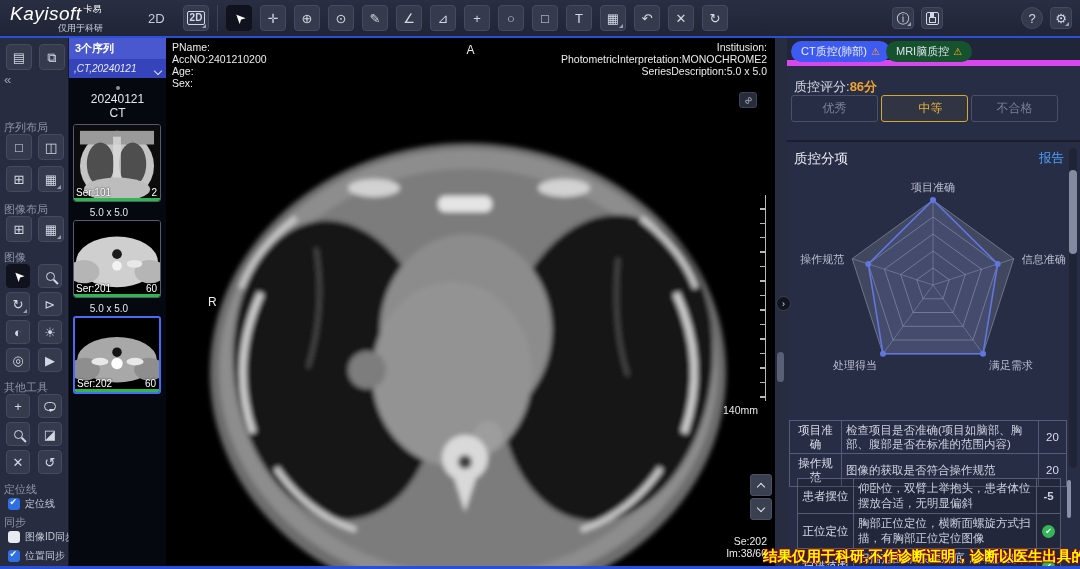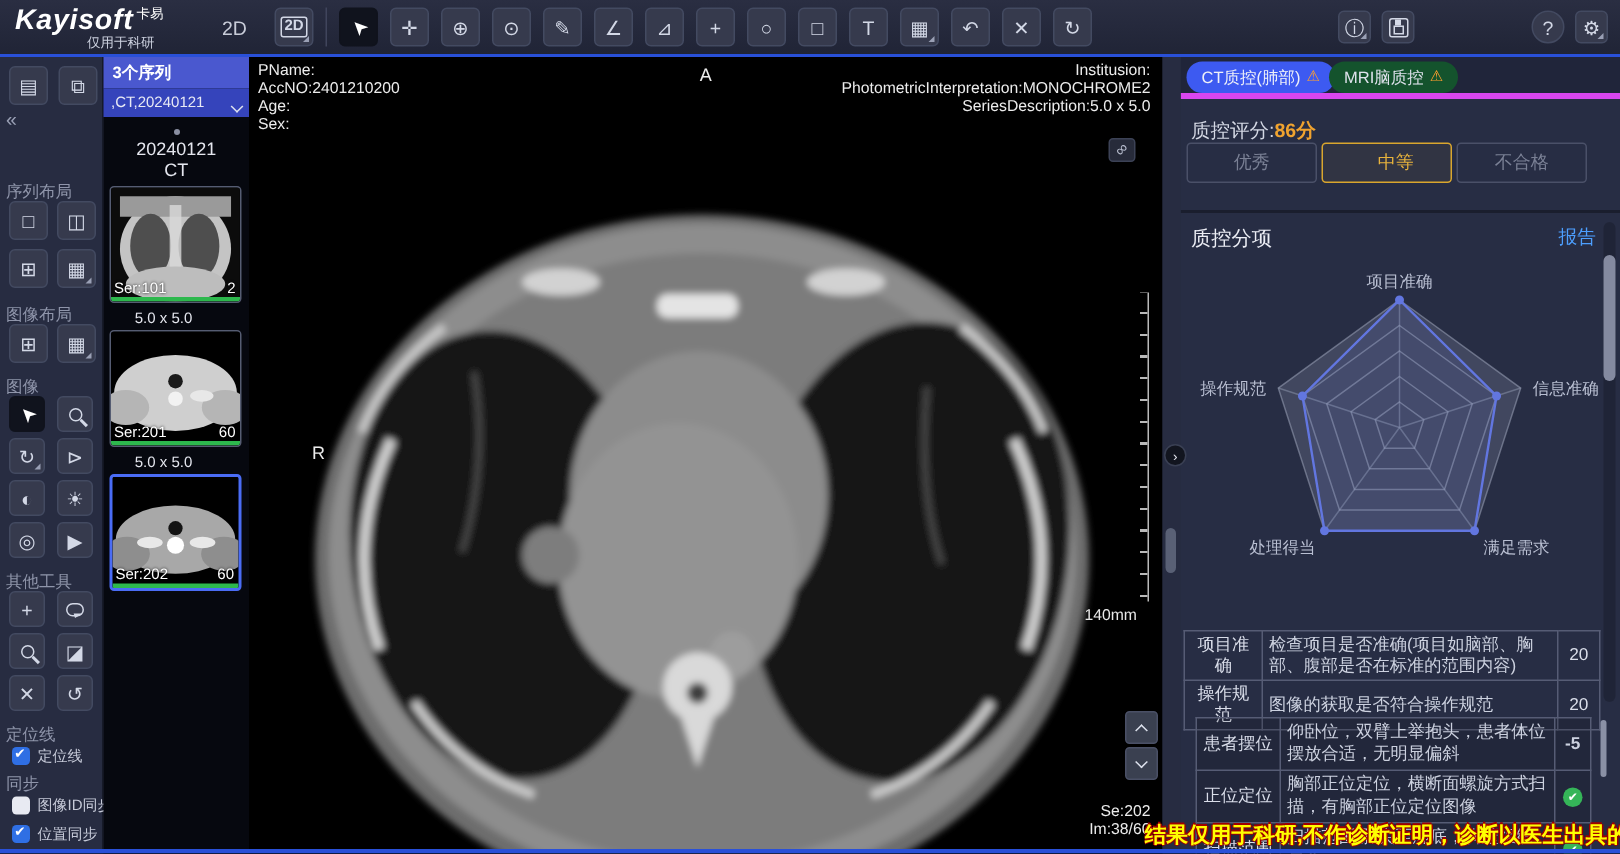--- a/index.html
+++ b/index.html
@@ -4,21 +4,21 @@
 <style>
   * { margin:0; padding:0; box-sizing:border-box; }
   html,body { width:1080px; height:569px; overflow:hidden; background:#0b0d14;
     font-family:"Liberation Sans","DejaVu Sans",sans-serif; }
   #stage { position:relative; width:1080px; height:569px; background:#272c41; }
 
   
   .topbar { position:absolute; left:0; top:0; width:1080px; height:38px;
     background:linear-gradient(#2a2e42,#202436); border-bottom:2px solid #2950d8; z-index:30; }
   .brand { position:absolute; left:10px; top:3px; color:#fff; }
-  .brand-main { font-size:19px; font-weight:bold; font-style:italic; letter-spacing:.5px; }
+  .brand-main { font-size:19px; font-weight:normal; font-style:italic; letter-spacing:.5px; }
   .brand-cn { font-size:9px; vertical-align:top; margin-left:2px; }
   .brand-sub { display:block; font-size:9px; color:#cdd2e0; margin-left:48px; margin-top:-3px; }
   .mode-label { position:absolute; left:148px; top:11px; font-size:13px; color:#c8ccd8; }
   .tb-group { position:absolute; left:183px; top:5px; display:flex; gap:8px; align-items:center; }
   .tb-sep { width:1px; height:26px; background:#40455c; }
   .tb-right { position:absolute; right:8px; top:7px; display:flex; gap:7px; align-items:center; }
   .tb-right .gap { width:64px; }
 
   .ibtn { width:26px; height:26px; background:#363a4d; border:1px solid #434a61; border-radius:4px;
     display:flex; align-items:center; justify-content:center; color:#d3d8e6; position:relative; cursor:pointer; }
@@ -56,21 +56,21 @@
   .chk { width:12px; height:12px; border-radius:3px; background:#e8eaf2; position:relative; flex:none; }
   .chk.on { background:#2f6fe4; }
   .chk.on::after { content:"✔"; position:absolute; left:1.5px; top:-1px; color:#fff; font-size:9px; }
   .chk-label { color:#c6cad8; font-size:10px; white-space:nowrap; }
 
   
   .series-panel { position:absolute; left:69px; top:38px; width:97px; height:531px; background:#06080f; z-index:10; }
   .series-header { position:absolute; left:0; top:0; width:97px; }
   .series-count { background:#4a58cf; color:#fff; font-size:11px; font-weight:bold; padding:3px 6px; }
   .series-select { background:#3544bb; color:#e8eaf5; font-size:10px; padding:4px 5px; display:flex;
-    align-items:flex-end; justify-content:space-between; cursor:pointer; }
+    align-items:flex-end; justify-content:space-between; cursor:pointer;font-style:italic; }
   .chev { width:6px; height:6px; border-left:1.5px solid #dfe3ef; border-top:1.5px solid #dfe3ef; display:inline-block; }
   .chev.down { transform:rotate(225deg); margin-top:-3px; }
   .chev.up { transform:rotate(45deg); margin-top:3px; }
   .series-dot { position:absolute; left:47px; top:48px; width:4px; height:4px; border-radius:50%; background:#8a8fa2; }
   .group-title { position:absolute; left:0; top:54px; width:97px; text-align:center; color:#e4e6ee; font-size:12px; line-height:14px; }
   .thumb { position:absolute; left:4px; width:88px; height:78px; border:1px solid #555c72; border-radius:3px;
     overflow:hidden; background:#000; cursor:pointer; }
   .thumb.selected { border:2px solid #4a6cf5; }
   .thumb svg { position:absolute; left:0; top:0; width:100%; height:100%; }
   .thumb .ser { position:absolute; left:2px; bottom:3px; color:#fff; font-size:10px; text-shadow:0 0 2px #000; }
@@ -104,21 +104,21 @@
 
   
   .divider { position:absolute; left:775px; top:38px; width:12px; height:531px; background:#272c41; z-index:12; }
   .expand-btn { position:absolute; left:1px; top:258px; width:15px; height:15px; border-radius:50%;
     background:#12151f; border:1px solid #3a4054; color:#e8eaf2; font-size:9px; display:flex;
     align-items:center; justify-content:center; cursor:pointer; }
   .v-thumb { position:absolute; left:2px; top:314px; width:7px; height:30px; background:#596075; border-radius:4px; }
 
   
   .qc { position:absolute; left:787px; top:38px; width:293px; height:531px; background:#272d44; overflow:hidden; }
-  .qc-tabs { position:absolute; left:0; top:0; width:293px; height:28px; background:#20253a; border-bottom:4px solid #d946ef; }
+  .qc-tabs { position:absolute; left:0; top:0; width:293px; height:28px; background:#20253a; border-bottom:6px solid #d946ef; }
   .qc-tab { position:absolute; top:3px; height:21px; border-radius:11px; font-size:11px; color:#eef0f8;
     display:flex; align-items:center; gap:4px; padding:0 10px; cursor:pointer; white-space:nowrap; }
   .qc-tab.active { left:4px; background:#3d5af1; }
   .qc-tab.inactive { left:99px; background:#14532d; color:#dfe2ec; }
   .warn { color:#ff9f2e; font-size:10px; }
   .qc-score { position:absolute; left:7px; top:40px; font-size:13px; color:#d4d8e4; }
   .qc-score b { color:#f0a32f; font-weight:bold; }
   .grade-row { position:absolute; left:0; top:57px; width:293px; }
   .grade-btn { position:absolute; top:0; width:87px; height:27px; border:1px solid #4a5068; border-radius:3px;
     background:transparent; color:#7a8095; font-size:12px; display:flex; align-items:center;

